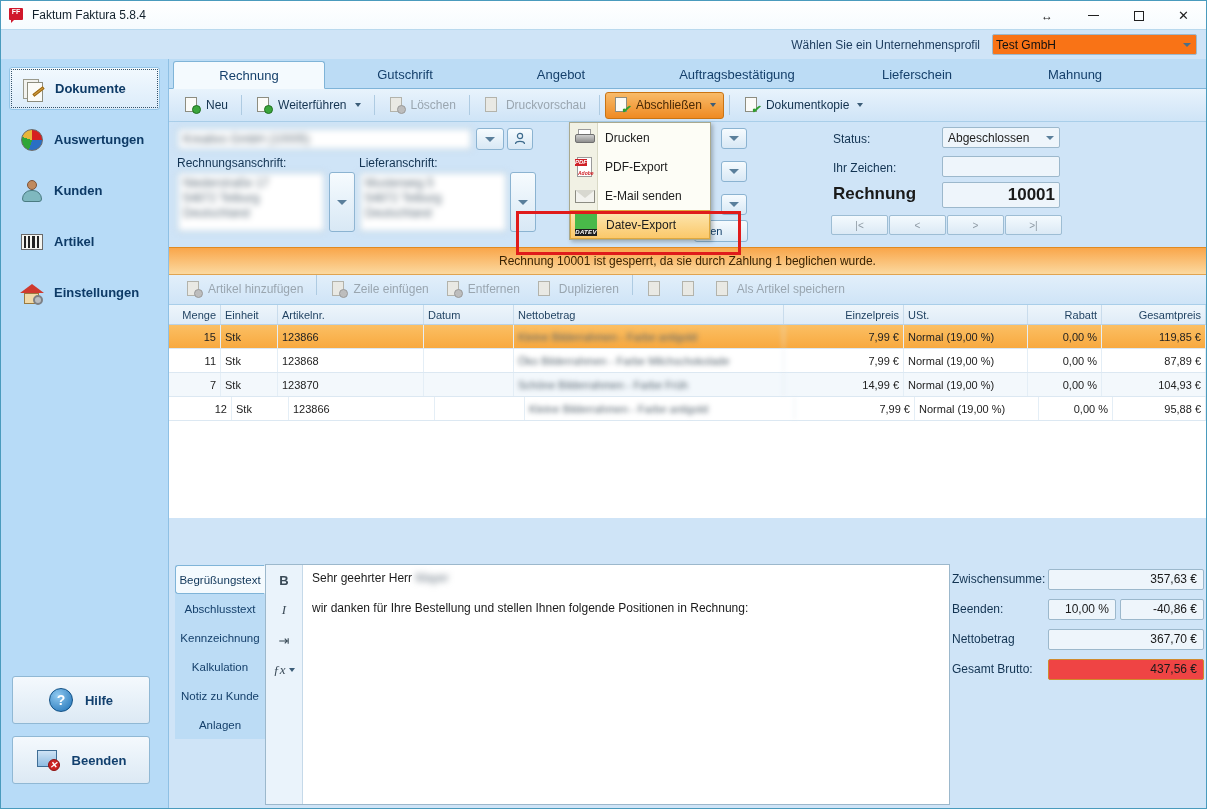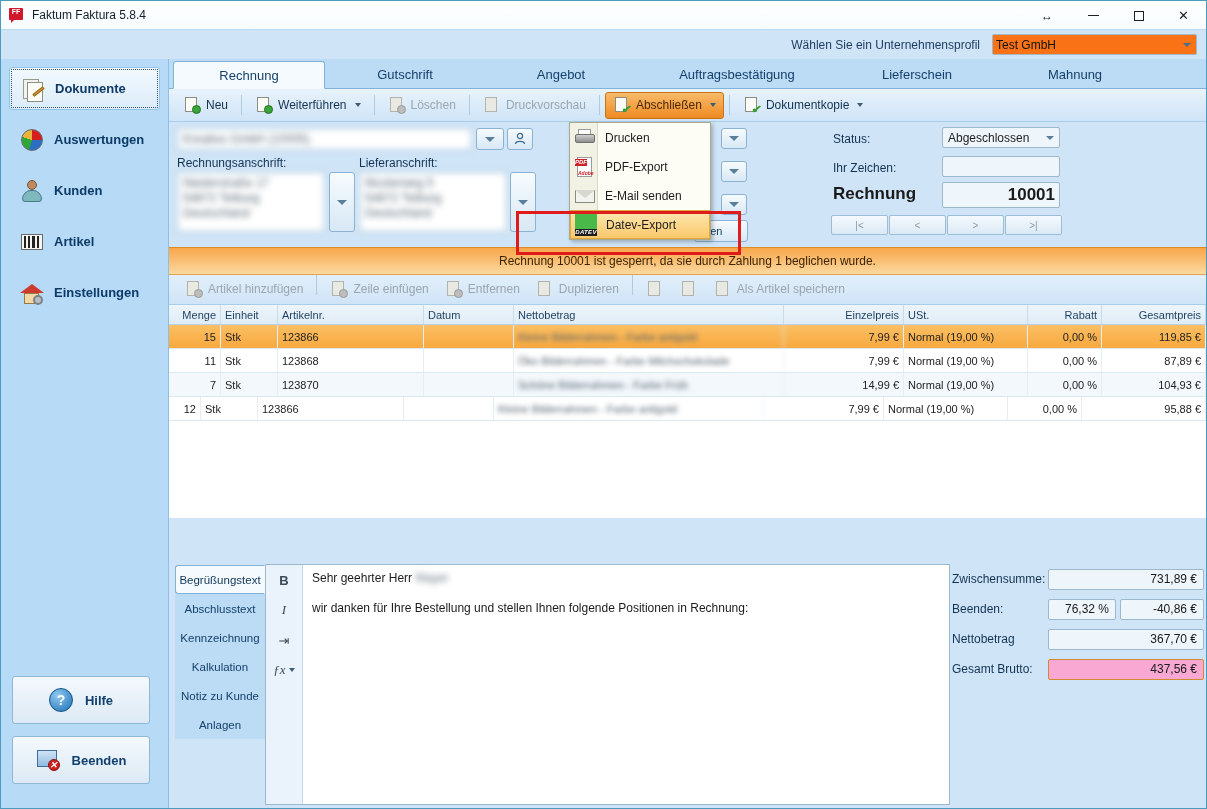--- a/index.html
+++ b/index.html
@@ -241,21 +241,21 @@
   .inl-blur { display:inline-block; filter: blur(3px); color:#6b7884; }
 
   .totals { position: absolute; right: 2px; top: 3px; width: 252px; }
   .trow { height: 30px; display: flex; align-items: center; }
   .tlbl { width: 96px; font-size: 12px; color: #123352; }
   .tval {
     flex: 1; height: 21px; background: #eef5fb; border: 1px solid #9cb8cc; border-radius: 2px;
     font-size: 12px; color: #1a1a1a; display: flex; align-items: center; justify-content: flex-end; padding-right: 6px;
   }
   .tval.pct { flex: 0 0 68px; margin-right: 4px; }
-  .tval.hl { background: #f9a8d4; border-color: #d08b2e; }
+  .tval.hl { background: #ef4444; border-color: #d08b2e; }
 
   
   .menu {
     position: absolute; z-index: 50; left: 568px; top: 121px; width: 142px;
     background: #fdfdf6; border: 1px solid #a9a98f;
     box-shadow: 2px 2px 4px rgba(0,0,0,0.25);
   }
   .menu .strip { position: absolute; left: 0; top: 0; width: 28px; bottom: 0; background: #f1f1e4; border-right: 1px solid #d9d9c6; }
   .mitem {
     position: relative; height: 29px; display: flex; align-items: center; gap: 9px;
@@ -580,21 +580,21 @@
           <div class="gc" style="width: 57px;">Stk</div>
           <div class="gc" style="width: 146px;">123870</div>
           <div class="gc" style="width: 90px;"></div>
           <div class="gc blurtxt" style="width: 270px;">Schöne Bilderrahmen - Farbe Früh</div>
           <div class="gc r" style="width: 120px;">14,99 €</div>
           <div class="gc" style="width: 124px;">Normal (19,00 %)</div>
           <div class="gc r" style="width: 74px;">0,00 %</div>
           <div class="gc r" style="width: 104px; flex: 1 1 0%;">104,93 €</div>
         </div>
         <div class="grow">
-          <div class="gc r" style="width: 32px;">12</div>
+          <div class="gc r" style="width: 63px;">12</div>
           <div class="gc" style="width: 57px;">Stk</div>
           <div class="gc" style="width: 146px;">123866</div>
           <div class="gc" style="width: 90px;"></div>
           <div class="gc blurtxt" style="width: 270px;">Kleine Bilderrahmen - Farbe antigold</div>
           <div class="gc r" style="width: 120px;">7,99 €</div>
           <div class="gc" style="width: 124px;">Normal (19,00 %)</div>
           <div class="gc r" style="width: 74px;">0,00 %</div>
           <div class="gc r" style="width: 104px; flex: 1 1 0%;">95,88 €</div>
         </div>
       </div>
@@ -623,25 +623,25 @@
           <p>
             <span>Sehr geehrter Herr </span><span class="inl-blur">Mayer</span>
           </p>
           <p>wir danken für Ihre Bestellung und stellen Ihnen folgende Positionen in Rechnung:</p>
         </div>
       </div>
 
       <div class="totals" id="totals">
           <div class="trow">
             <div class="tlbl">Zwischensumme:</div>
-            <div class="tval">731,89 €</div>
+            <div class="tval">357,63 €</div>
           </div>
           <div class="trow">
             <div class="tlbl">Beenden:</div>
-            <div class="tval pct">76,32 %</div>
+            <div class="tval pct">10,00 %</div>
             <div class="tval">-40,86 €</div>
           </div>
           <div class="trow">
             <div class="tlbl">Nettobetrag</div>
             <div class="tval">367,70 €</div>
           </div>
           <div class="trow">
             <div class="tlbl">Gesamt Brutto:</div>
             <div class="tval hl">437,56 €</div>
           </div>

